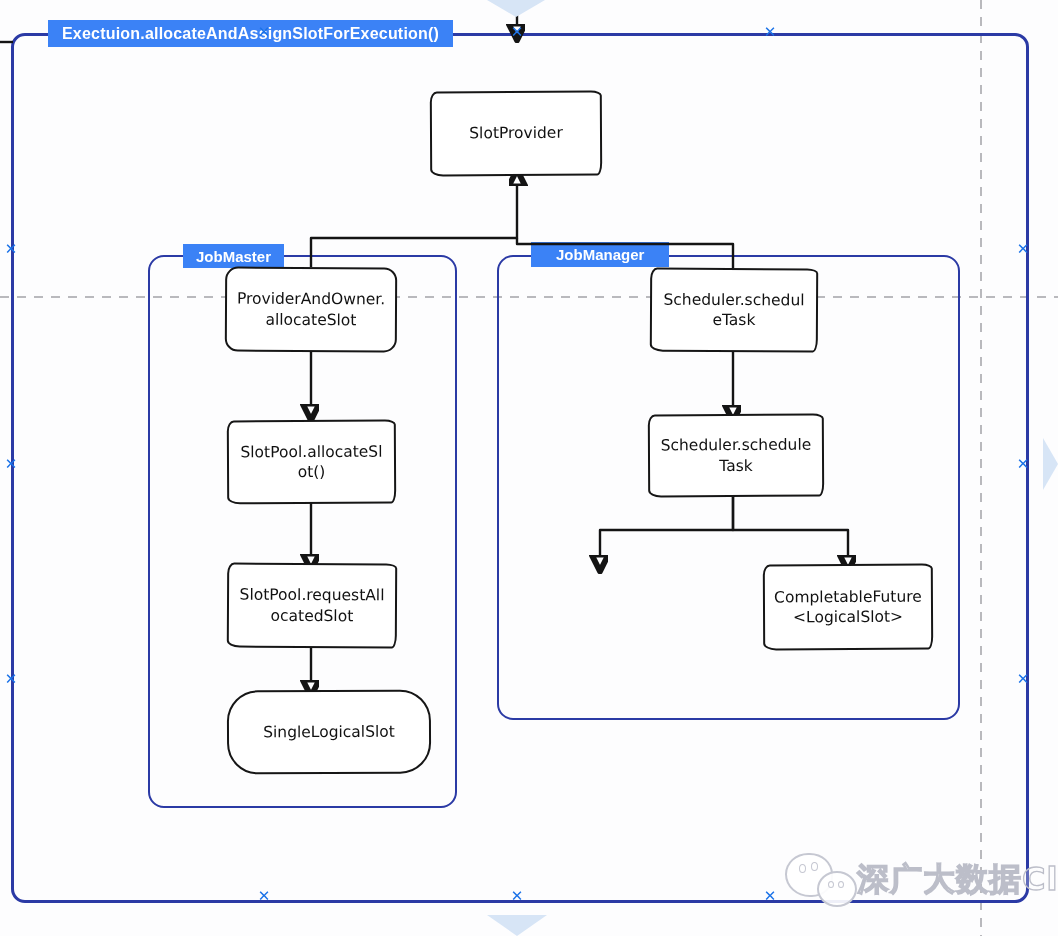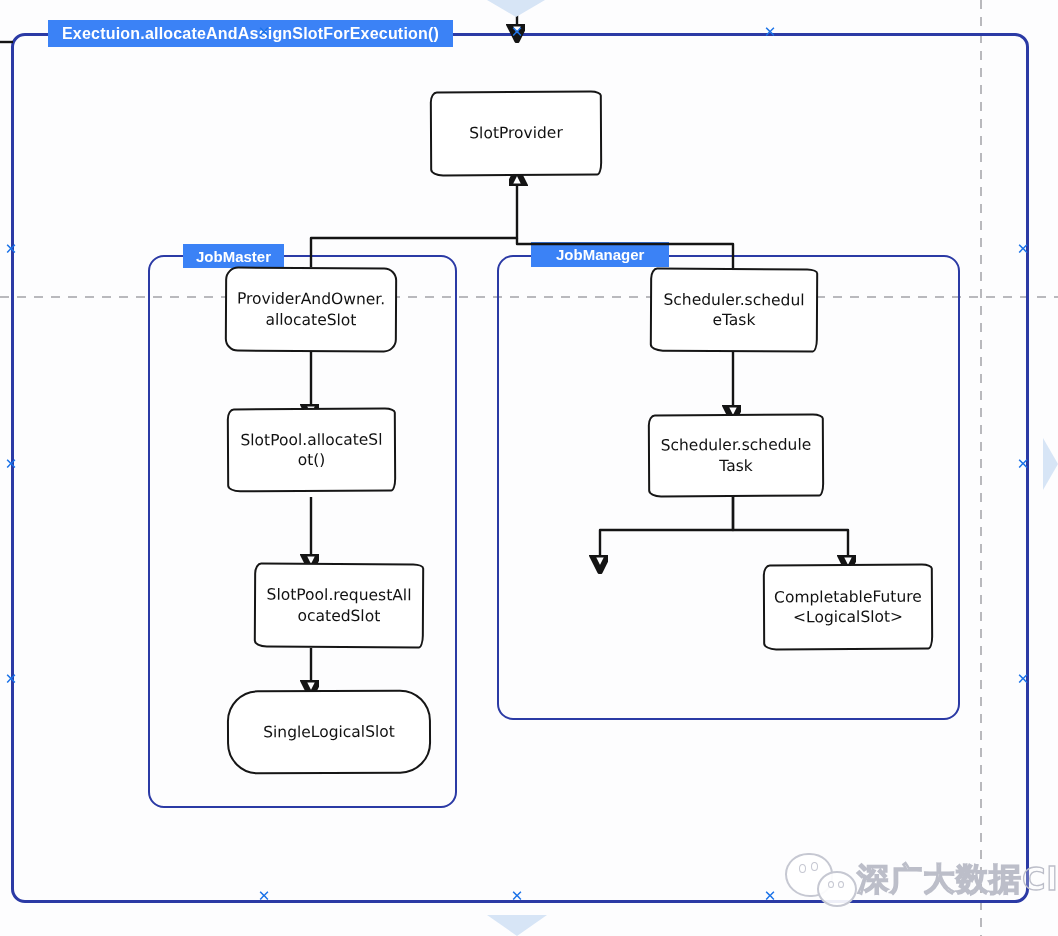--- a/index.html
+++ b/index.html
@@ -32,22 +32,22 @@
   
   .node{position:absolute;background:#fff;border:2.6px solid #161616;z-index:6;
     display:flex;align-items:center;justify-content:center;text-align:center;
     padding:6px 7px;box-sizing:border-box;
     font-size:15.5px;font-weight:400;line-height:1.3;color:#111;
     word-break:break-all;border-radius:7px 11px 5px 13px / 11px 5px 13px 7px;}
   .node.r1{transform:rotate(-.3deg);}
   .node.r2{transform:rotate(.3deg);}
   .n-slot-provider{left:430px;top:91px;width:172px;height:85px;}
   .n-provider-and-owner{left:225px;top:267px;width:172px;height:85px;border-radius:13px;}
-  .n-slotpool-allocate{left:227px;top:408px;width:169px;height:84px;}
-  .n-slotpool-request{left:227px;top:563px;width:170px;height:85px;margin-left:27px;}
+  .n-slotpool-allocate{left:227px;top:420px;width:169px;height:84px;}
+  .n-slotpool-request{left:227px;top:563px;width:170px;height:85px;}
   .n-single-logical{left:227px;top:690px;width:204px;height:84px;border-radius:31px;}
   .n-sched-allocate{left:650px;top:268px;width:168px;height:84px;}
   .n-sched-schedule{left:648px;top:414px;width:176px;height:83px;}
   .n-simple-slot{left:515px;top:564px;width:170px;height:85px;}
   .n-completable{left:763px;top:564px;width:170px;height:86px;}
   
   .handle{position:absolute;z-index:8;color:#1a72e8;font-weight:bold;font-size:15px;
     transform:translate(-50%,-50%);font-family:"DejaVu Sans",sans-serif;cursor:move;line-height:1;}
   
   .tri{position:absolute;width:0;height:0;z-index:9;}

